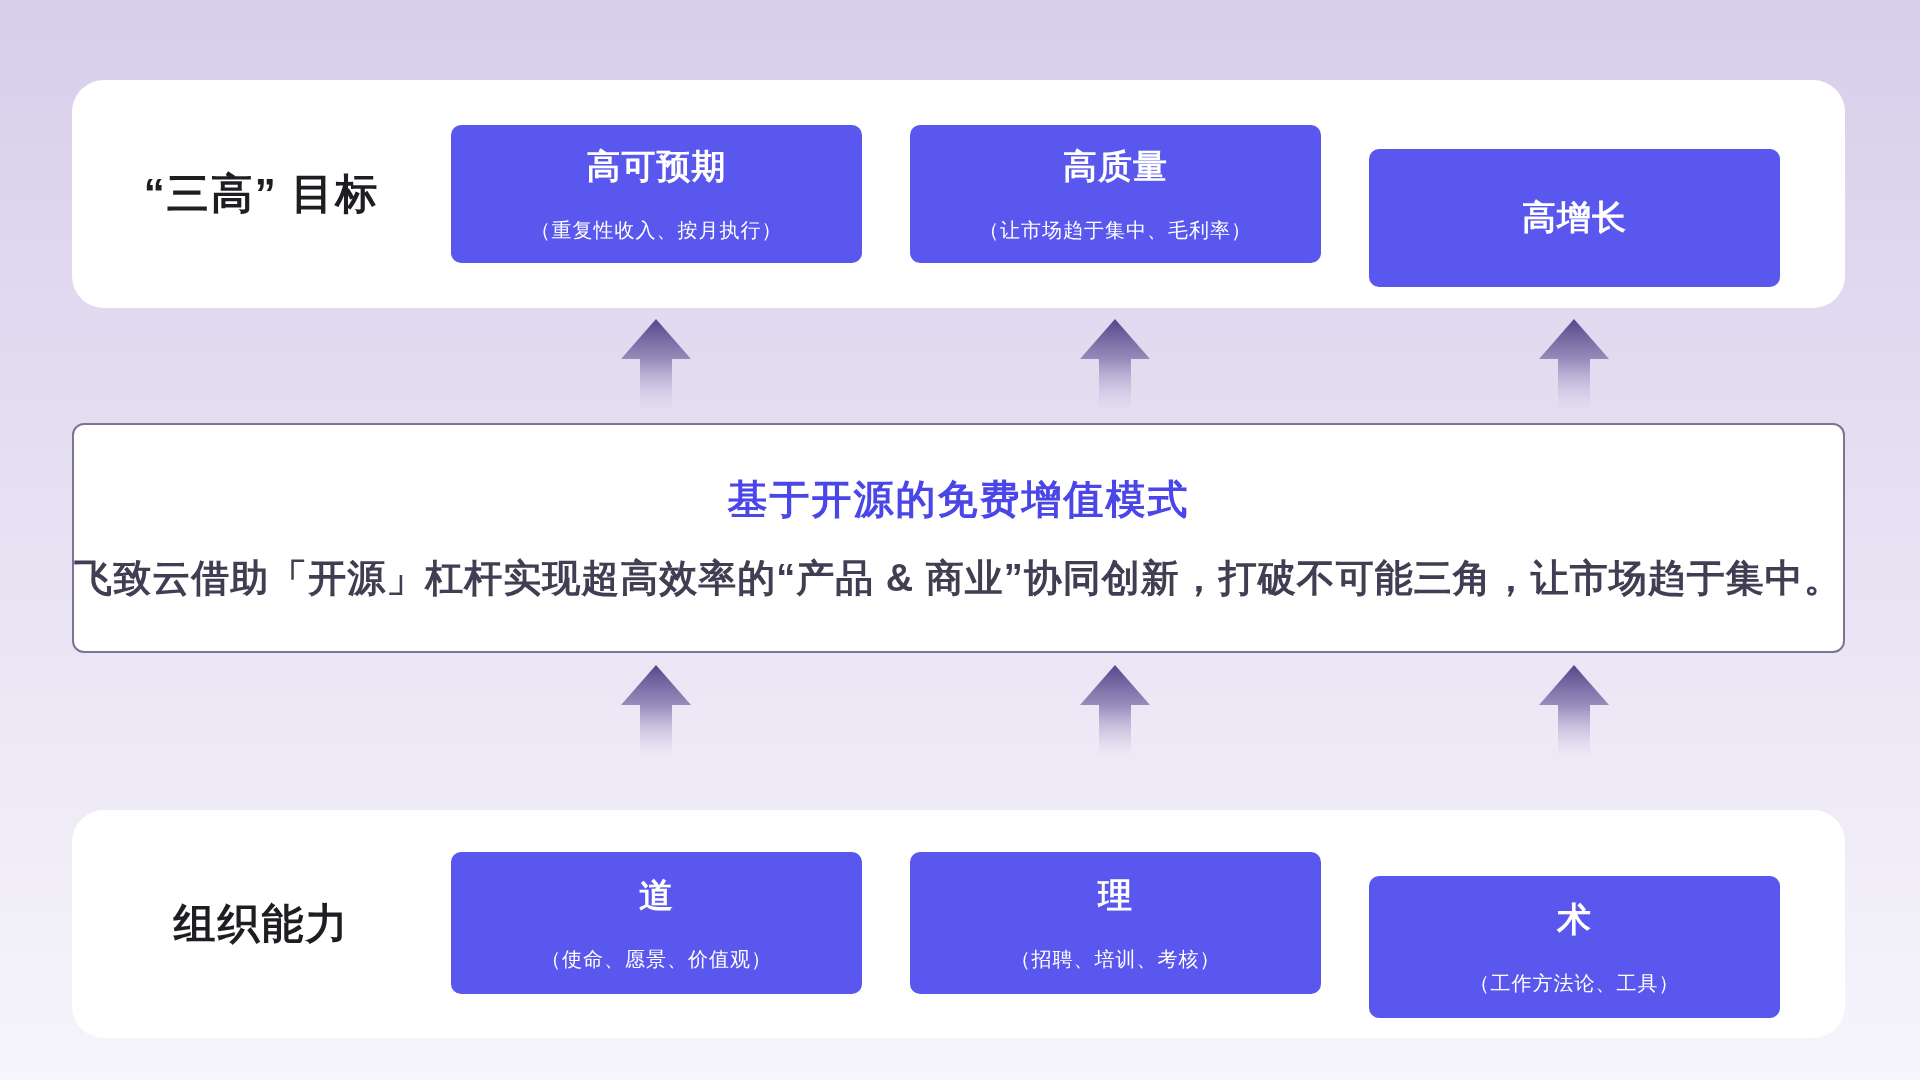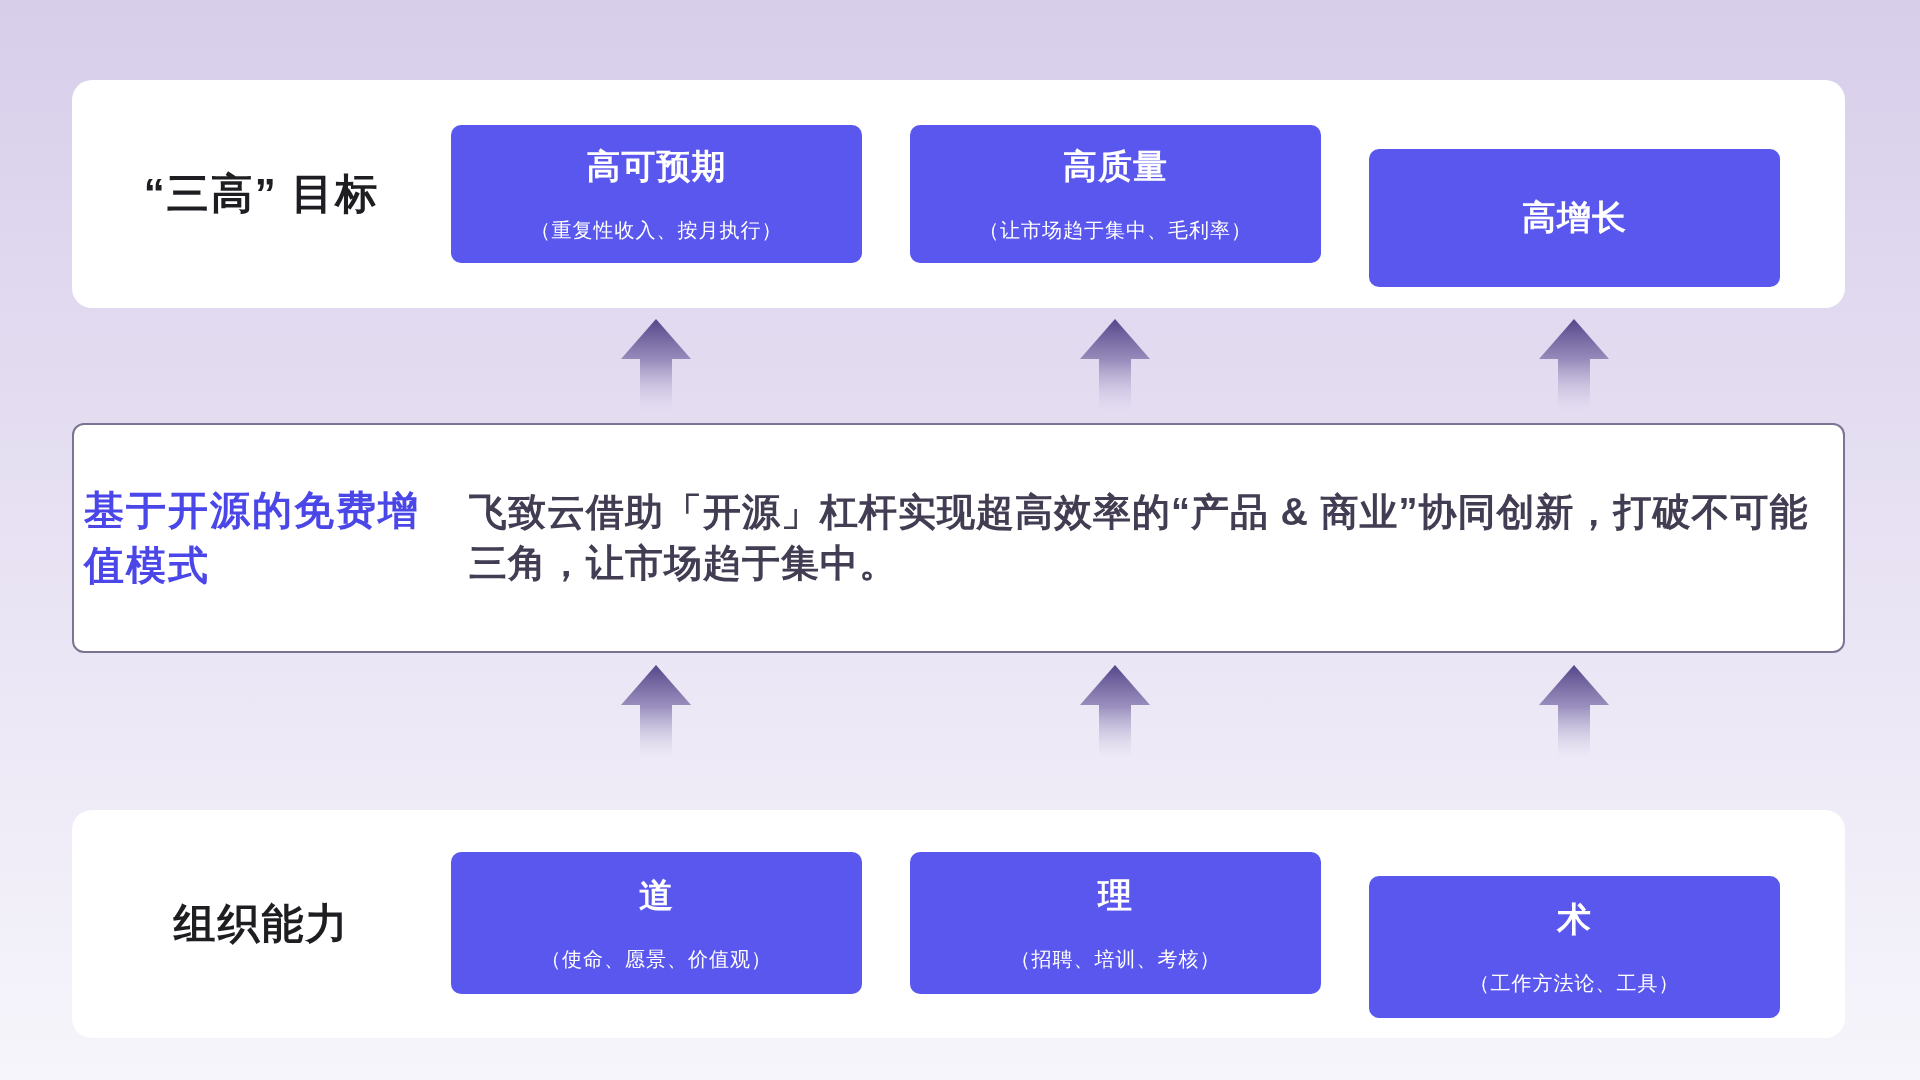--- a/index.html
+++ b/index.html
@@ -17,31 +17,30 @@
   body{
     font-family:"Liberation Sans","DejaVu Sans",sans-serif;
     background:linear-gradient(180deg,var(--bg-top) 0%,#e7e1f3 48%,var(--bg-bottom) 100%);
     position:relative;
   }
   .card{
     position:absolute;
     left:72px;
     width:1773px;
     background:#ffffff;
-    border-radius:20px;
+    border-radius:32px;
   }
   .card.top{top:80px;height:228px;}
   .card.bottom{top:810px;height:228px;}
   .card.middle{
     top:423px;height:230px;
     border:2px solid var(--card-border);
     border-radius:12px;
-    display:flex;flex-direction:row;align-items:center;justify-content:center;
+    display:flex;flex-direction:column;align-items:center;justify-content:center;
     gap:26px;
-    padding-left:10px;
   }
   .section-label{
     position:absolute;
     left:0;top:0;width:379px;height:100%;
     display:flex;align-items:center;justify-content:center;
     font-size:42px;font-weight:700;color:var(--label-dark);
     letter-spacing:2px;
   }
   .pbox{
     position:absolute;

